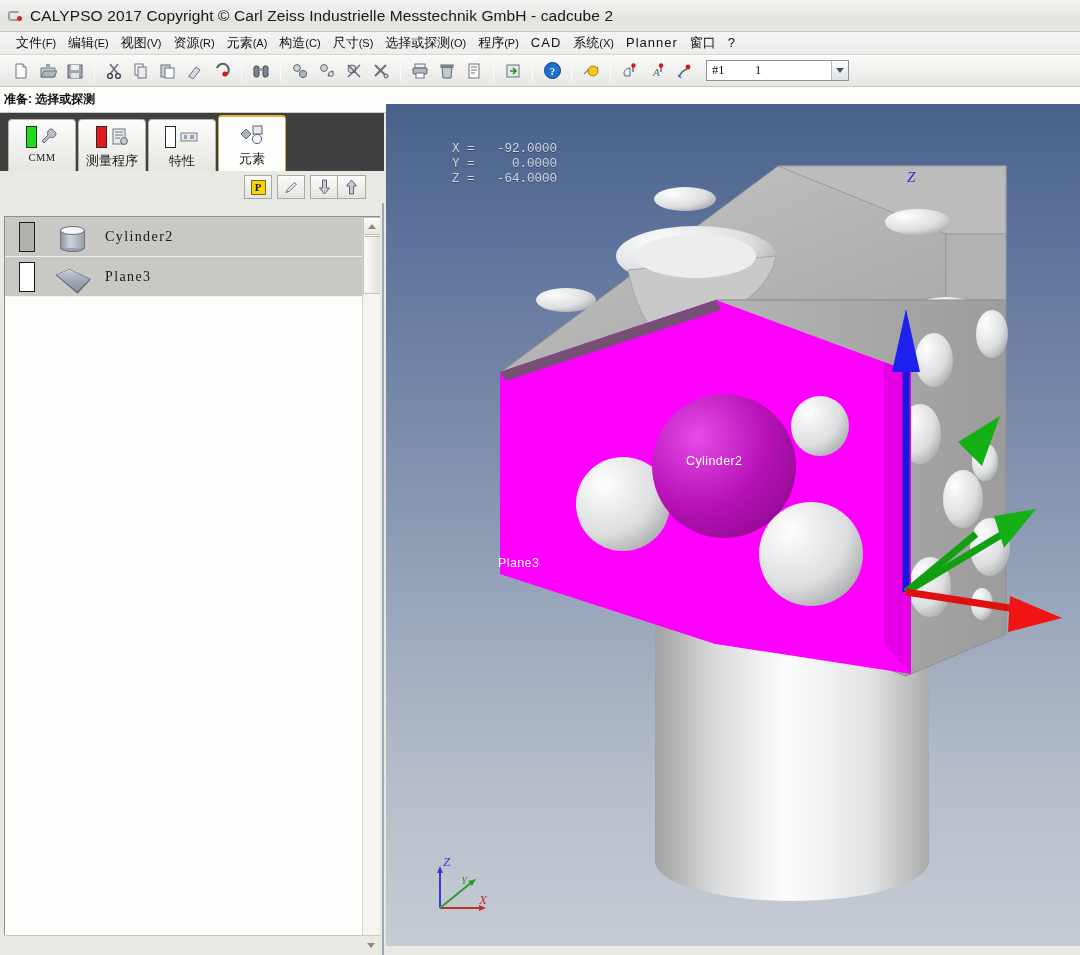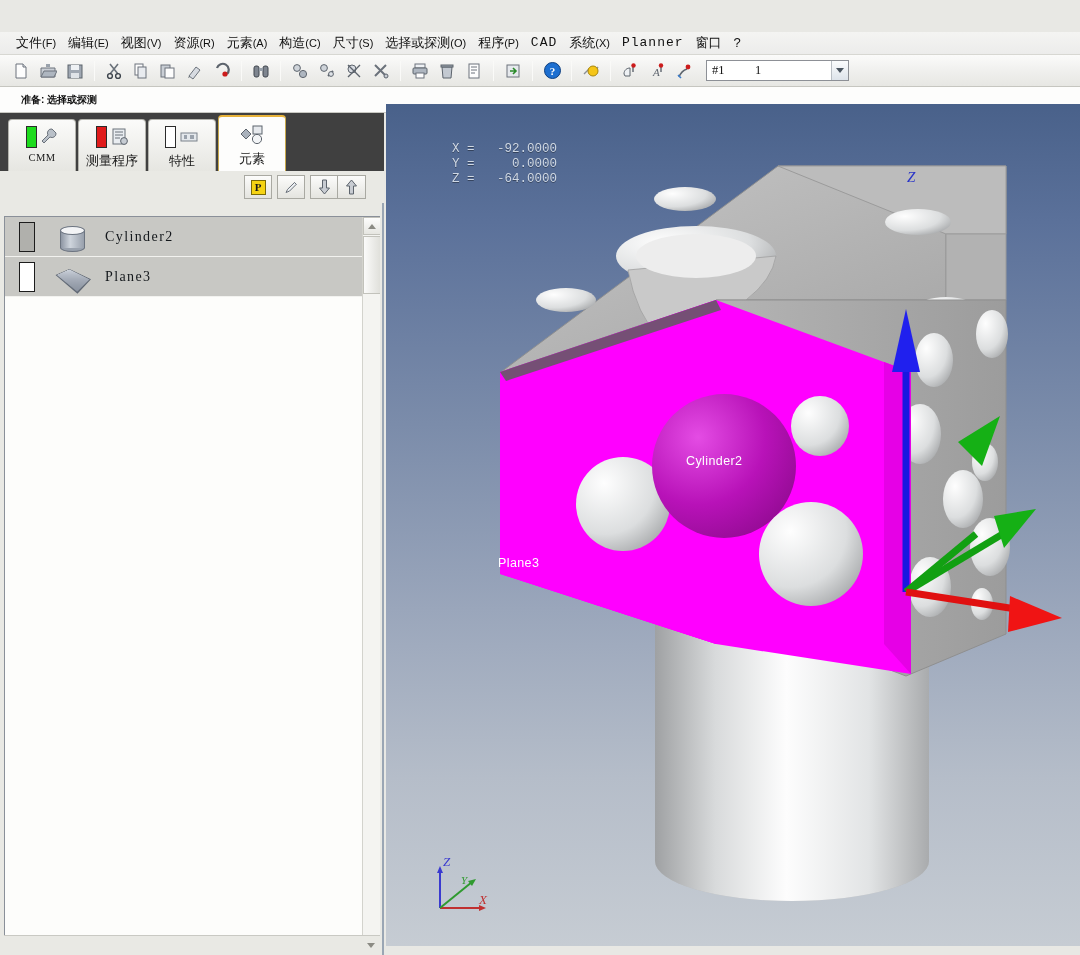--- a/index.html
+++ b/index.html
@@ -34,21 +34,21 @@
 
   
   .menubar {
     position: absolute; left: 0; top: 32px; width: 1080px; height: 23px;
     background: linear-gradient(to bottom, #f4f4f2, #ececeb);
     border-bottom: 1px solid #d7d7d2;
     display: flex; align-items: center; padding-left: 10px;
     font-size: 13px; color: #101010; white-space: nowrap;
   }
   .menu-item { padding: 2px 6px; cursor: default; line-height: 16px; }
-  .menu-item.latin { font-family: Liberation Mono, monospace; letter-spacing: 1px; }
+  .menu-item.latin { font-family: Liberation Sans, sans-serif; letter-spacing: 1px; }
   .mn-key { font-size: 11px; }
 
   
   .toolbar {
     position: absolute; left: 0; top: 55px; width: 1080px; height: 32px;
     background: linear-gradient(to bottom, #fbfbfa 0%, #f0f0ee 50%, #e7e7e3 100%);
     border-bottom: 1px solid #c6c6c0;
     display: flex; align-items: center; padding-left: 8px; gap: 1px;
   }
   .tb-btn {
@@ -72,22 +72,22 @@
   }
   .combo .arrow::after {
     content: ""; width: 0; height: 0; border-left: 4px solid transparent;
     border-right: 4px solid transparent; border-top: 5px solid #4a5560;
   }
 
   
   .promptbar {
     position: absolute; left: 0; top: 87px; width: 1080px; height: 26px;
     background: #fdfdfc; border-bottom: 1px solid #c9c9c3;
-    display: flex; align-items: center; padding-left: 21px;
-    font-size: 10px; font-weight: bold; color: #101010;
+    display: flex; align-items: center; padding-left: 4px;
+    font-size: 12px; font-weight: bold; color: #101010;
   }
 
   
   .leftpanel {
     position: absolute; left: 0; top: 113px; width: 384px; height: 842px;
     background: #e9e9e4;
     border-right: 2px solid #9aa6b4;
   }
   .tabstrip {
     position: absolute; left: 0; top: 0; width: 384px; height: 58px;
@@ -220,20 +220,27 @@
   .triad .xl { position:absolute; left:47px; top:36px; font-family:"Liberation Serif",serif;
                font-style:italic; font-size:13px; color:#c03030; }
   .triad .yl { position:absolute; left:29px; top:18px; font-family:"Liberation Serif",serif;
                font-style:italic; font-size:11px; color:#2f9a2f; }
 </style>
 </head>
 <body>
 
 <div id="app">
 
+  <div class="titlebar">
+    <div class="app-icon">
+      <div class="c-shape"></div>
+        <div class="dot"></div>
+    </div>
+    <div class="title-text">CALYPSO 2017 Copyright © Carl Zeiss Industrielle Messtechnik GmbH - cadcube 2</div>
+  </div>
 
   <div class="menubar">
     <div class="menu-item"><span>文件</span><span class="mn-key">(F)</span></div>
     <div class="menu-item"><span>编辑</span><span class="mn-key">(E)</span></div>
     <div class="menu-item"><span>视图</span><span class="mn-key">(V)</span></div>
     <div class="menu-item"><span>资源</span><span class="mn-key">(R)</span></div>
     <div class="menu-item"><span>元素</span><span class="mn-key">(A)</span></div>
     <div class="menu-item"><span>构造</span><span class="mn-key">(C)</span></div>
     <div class="menu-item"><span>尺寸</span><span class="mn-key">(S)</span></div>
     <div class="menu-item"><span>选择或探测</span><span class="mn-key">(O)</span></div>

